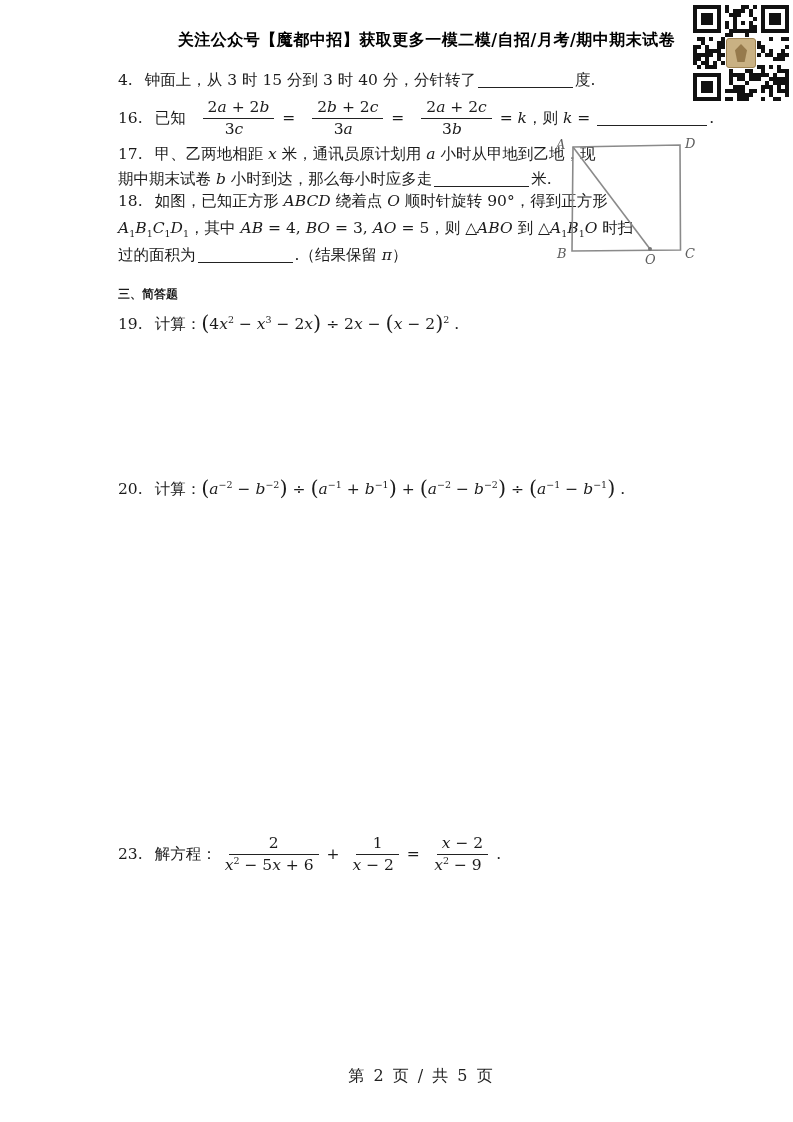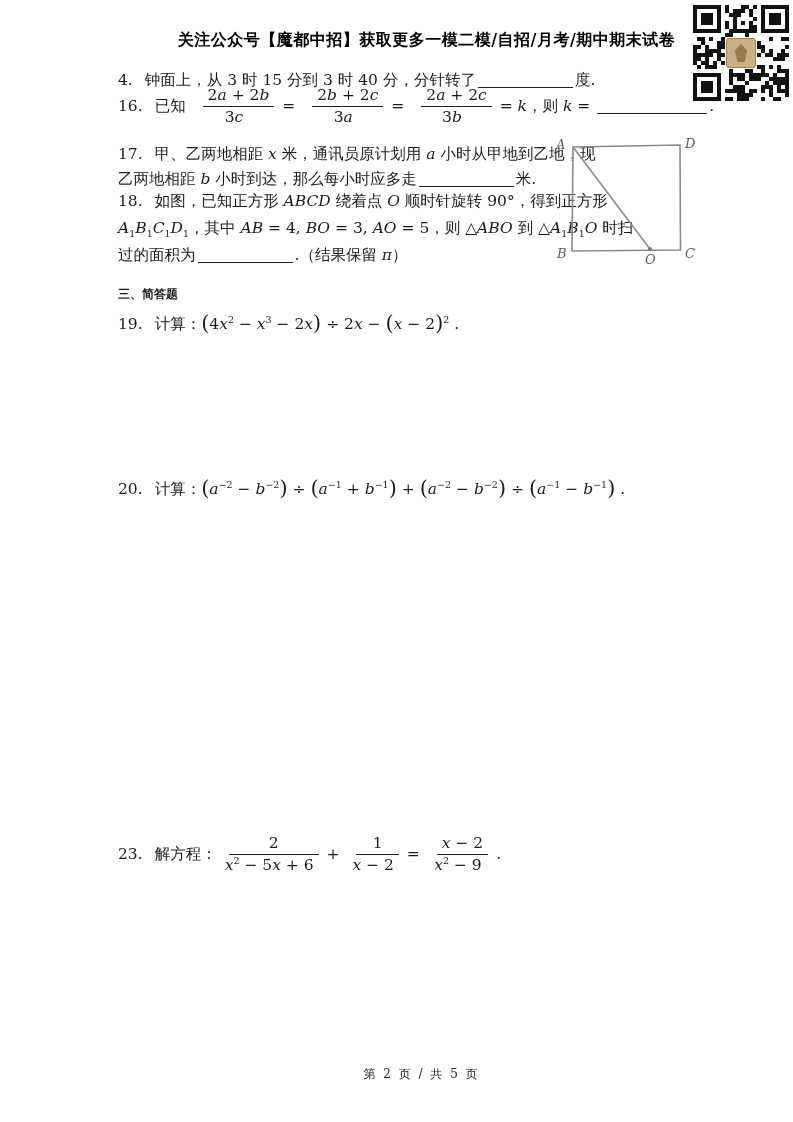--- a/index.html
+++ b/index.html
@@ -25,21 +25,21 @@
   sup{font-size:9.5px;line-height:0;}
   sub{font-size:9.5px;line-height:0;}
   .paren{font-size:135%;vertical-align:-1px;line-height:0;}
   .blank{display:inline-block;height:4px;border-bottom:1px solid #222;vertical-align:-3px;margin:0 2px;}
   .frac{display:inline-block;text-align:center;vertical-align:middle;margin:0 3px;line-height:1.25;}
   .frac .num{display:block;padding:0 5px 1px;border-bottom:1.3px solid #222;margin-left:9px;}
   .frac .den{display:block;padding:1px 5px 0;}
   .section-title{position:absolute;left:118px;top:286px;font-size:12px;font-weight:bold;}
   .figure{position:absolute;left:550px;top:130px;}
   .figure text{font-size:13px;font-style:italic;fill:#5d5d5d;font-family:"DejaVu Serif",serif;}
-  .footer{position:absolute;left:50px;right:0;top:1066px;text-align:center;font-size:12px;letter-spacing:2px;color:#222;}
+  .footer{position:absolute;left:50px;right:0;top:1066px;text-align:center;font-size:16px;letter-spacing:2px;color:#222;}
   #p17{line-height:25px;}
   #p18{line-height:27px;}
 </style>
 </head>
 <body>
 
 <div class="page">
 
   <div class="header" style="color: #000000;">关注公众号【魔都中招】获取更多一模二模/自招/月考/期中期末试卷</div>
 
@@ -220,26 +220,26 @@
       </svg>
     <div class="qr-logo">
       <div class="emblem"></div>
     </div>
   </div>
 
   <div class="problem" id="p15" style="top:70px">
     <span class="pnum">4.</span><span><span>钟面上，从 3 时 15 分到 3 时 40 分，分针转了</span><span class="blank" style="width: 95px;"></span><span>度.</span></span>
   </div>
 
-  <div class="problem" id="p16" style="top:86px">
+  <div class="problem" id="p16" style="top:98px">
     <span class="pnum">16.</span><span><span>已知 </span><span class="frac"><span class="num"><span>2</span><span class="it">a</span><span> + 2</span><span class="it">b</span></span><span class="den"><span>3</span><span class="it">c</span></span></span><span> = </span><span class="frac"><span class="num"><span>2</span><span class="it">b</span><span> + 2</span><span class="it">c</span></span><span class="den"><span>3</span><span class="it">a</span></span></span><span> = </span><span class="frac"><span class="num"><span>2</span><span class="it">a</span><span> + 2</span><span class="it">c</span></span><span class="den"><span>3</span><span class="it">b</span></span></span><span> = </span><span class="it">k</span><span>，则 </span><span class="it">k</span><span> = </span><span class="blank" style="width: 110px;"></span><span>.</span></span>
   </div>
 
   <div class="problem" id="p17" style="top:142px">
-    <span class="pnum">17.</span><span><span>甲、乙两地相距 </span><span class="it">x</span><span> 米，通讯员原计划用 </span><span class="it">a</span><span> 小时从甲地到乙地，现</span><br><span>乙两地相距 </span><span class="it">b</span><span> 小时到达，那么每小时应多走</span><span class="blank" style="width: 95px;"></span><span>米.</span></span>
+    <span class="pnum">17.</span><span><span>甲、乙两地相距 </span><span class="it">x</span><span> 米，通讯员原计划用 </span><span class="it">a</span><span> 小时从甲地到乙地，现</span><br><span>期中期末试卷 </span><span class="it">b</span><span> 小时到达，那么每小时应多走</span><span class="blank" style="width: 95px;"></span><span>米.</span></span>
   </div>
 
   <div class="problem" id="p18" style="top:188px">
     <span class="pnum">18.</span><span><span>如图，已知正方形 </span><span class="it">ABCD</span><span> 绕着点 </span><span class="it">O</span><span> 顺时针旋转 90°，得到正方形</span><br><span class="it">A</span><sub>1</sub><span class="it">B</span><sub>1</sub><span class="it">C</span><sub>1</sub><span class="it">D</span><sub>1</sub><span>，其中 </span><span class="it">AB</span><span> = 4, </span><span class="it">BO</span><span> = 3, </span><span class="it">AO</span><span> = 5，则 </span><span>△</span><span class="it">ABO</span><span> 到 </span><span>△</span><span class="it">A</span><sub>1</sub><span class="it">B</span><sub>1</sub><span class="it">O</span><span> 时扫</span><br><span>过的面积为</span><span class="blank" style="width: 95px;"></span><span>.（结果保留 </span><span class="it">π</span><span>）</span></span>
   </div>
 
   <svg class="figure" width="200" height="145" viewBox="0 0 200 145">
     <polygon points="23,17 130,15 130.5,120 22,121" fill="none" stroke="#8a8a8a" stroke-width="1.6"></polygon>
     <line x1="23" y1="17" x2="100" y2="119" stroke="#8a8a8a" stroke-width="1.6"></line>
     <circle cx="100" cy="119" r="2" fill="#777"></circle>

